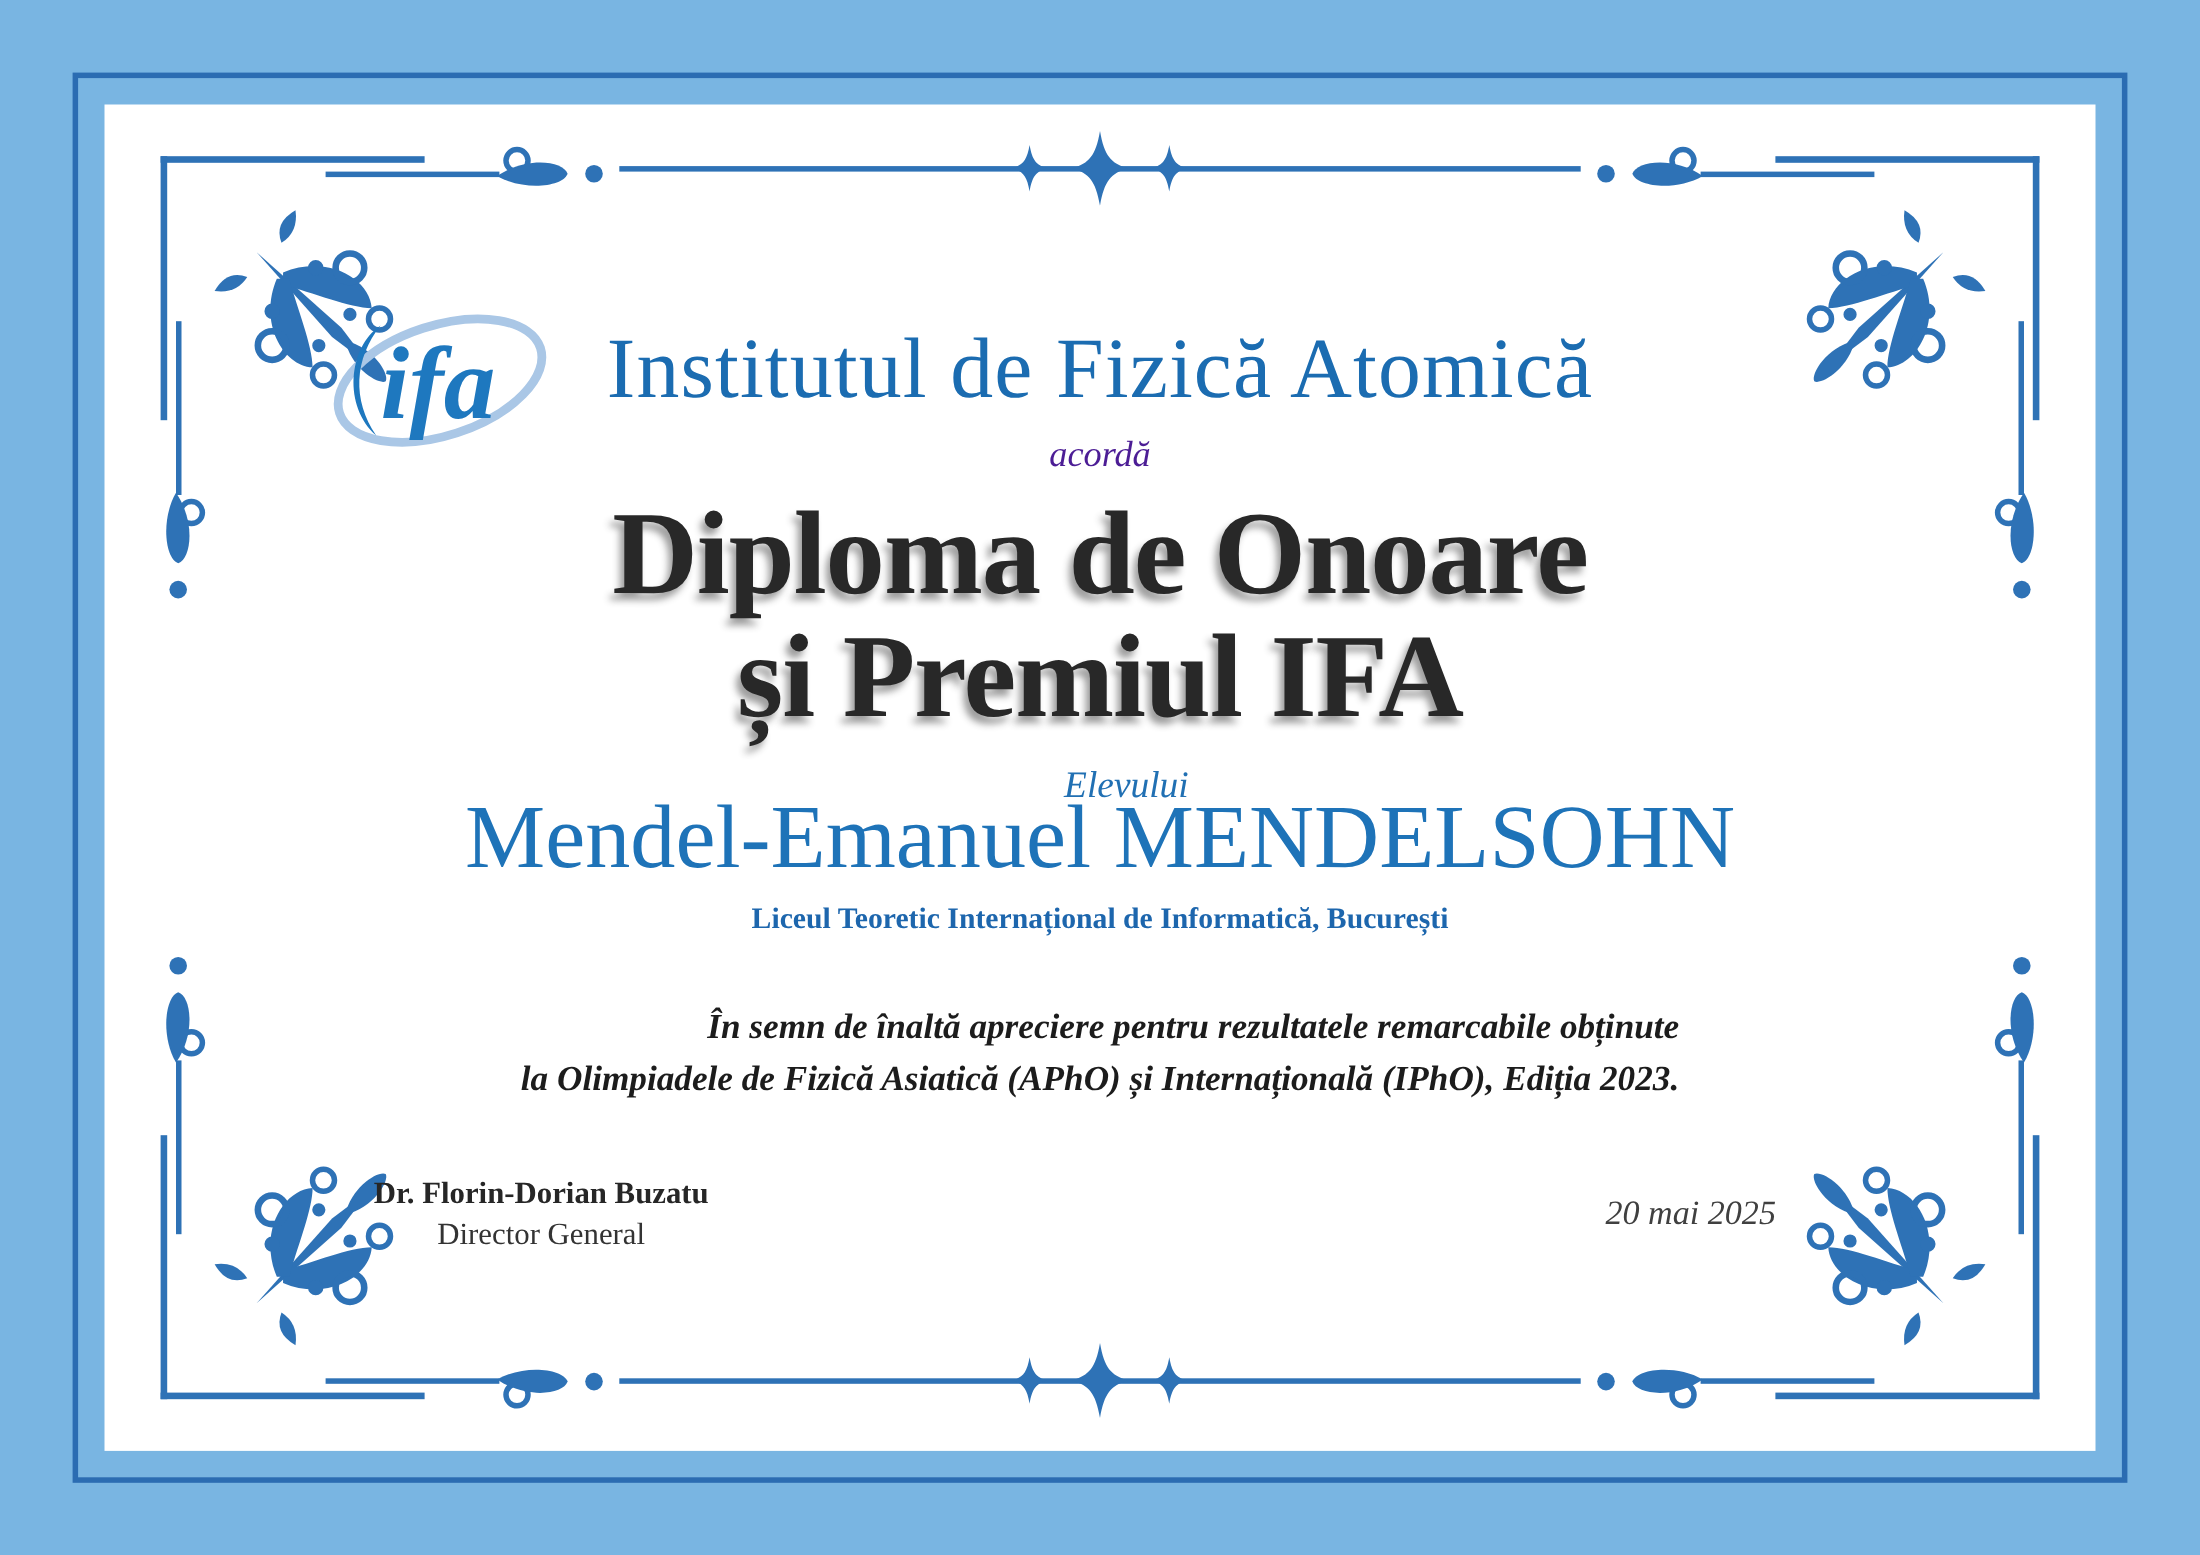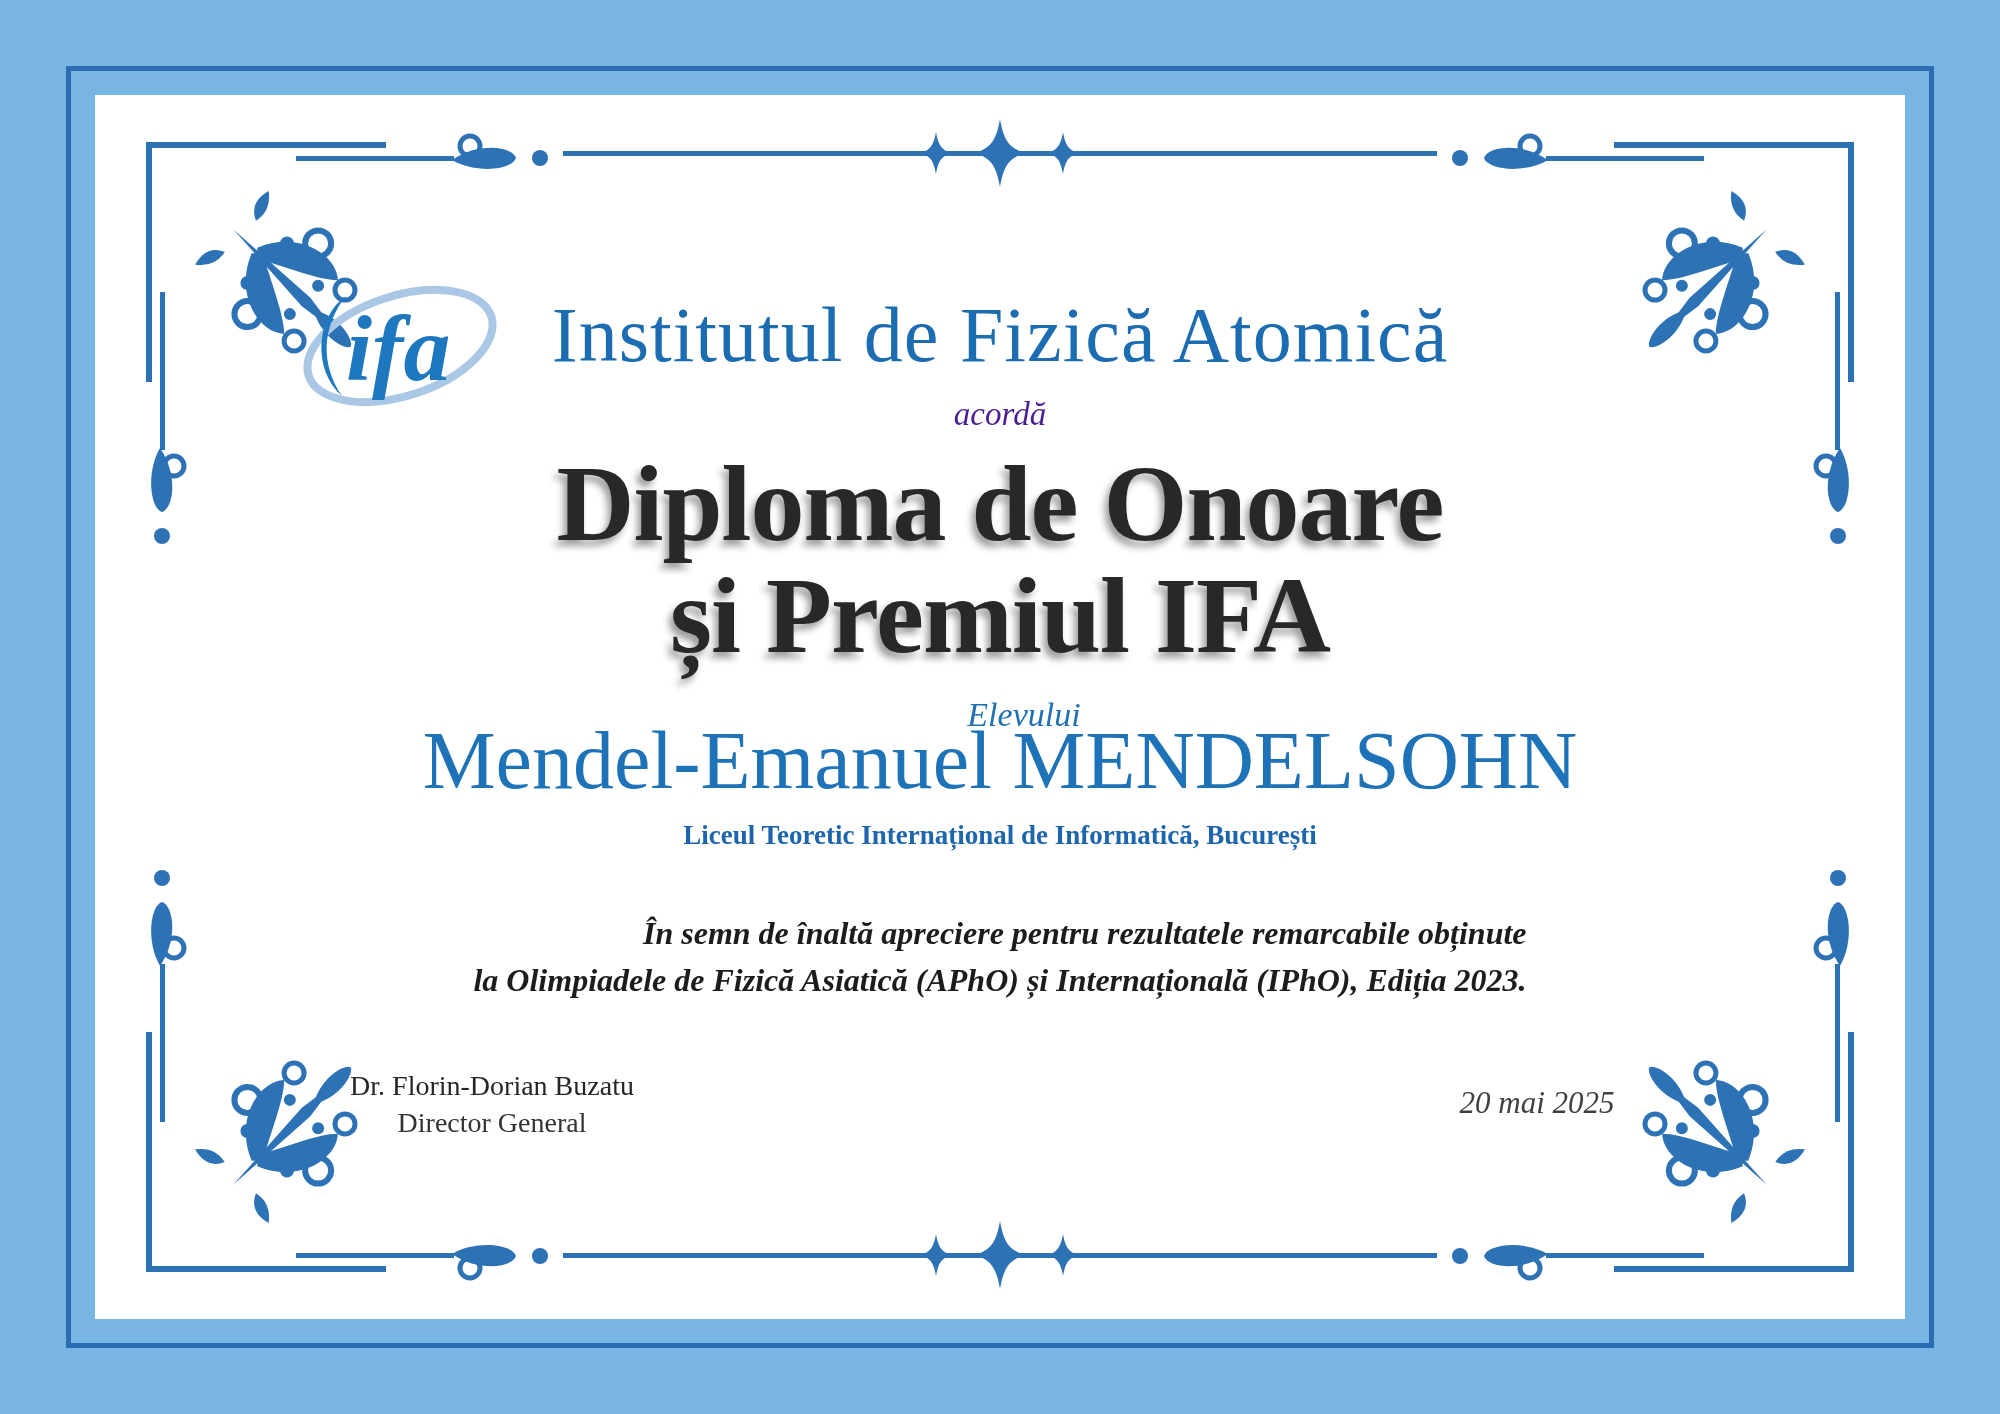--- a/index.html
+++ b/index.html
@@ -25,21 +25,21 @@
     line-height:112px;text-align:center;letter-spacing:-1px;
     text-shadow:-4px 6px 7px rgba(40,40,40,0.45);
   }
   .recipient-label{top:698px;font-size:34px;font-style:italic;color:#2170b3;margin-left:24px;}
   .recipient-name{top:720px;font-size:82px;color:#1e73b8;}
   .recipient-school{top:822px;font-size:27px;font-weight:bold;color:#1d66ad;}
   .citation{
     top:880px;font-size:32px;font-weight:bold;font-style:italic;color:#1c1c1c;
     line-height:47px;margin-top:30px;
   }
-  .sig-name{top:1072px;left:492px;transform:translateX(-50%);font-size:28px;font-weight:normal;color:#262626;}
+  .sig-name{top:1072px;left:492px;transform:translateX(-50%);font-size:28px;font-weight:bold;color:#262626;}
   .sig-role{top:1109px;left:492px;transform:translateX(-50%);font-size:28px;color:#333333;}
   .issue-date{top:1087px;left:1537px;transform:translateX(-50%);font-size:31px;font-style:italic;color:#404040;}
   .logo{position:absolute;left:294px;top:266px;width:212px;height:156px;}
 </style>
 </head>
 <body>
 
 <div class="border-line"></div>
 <div class="panel"></div>
 

